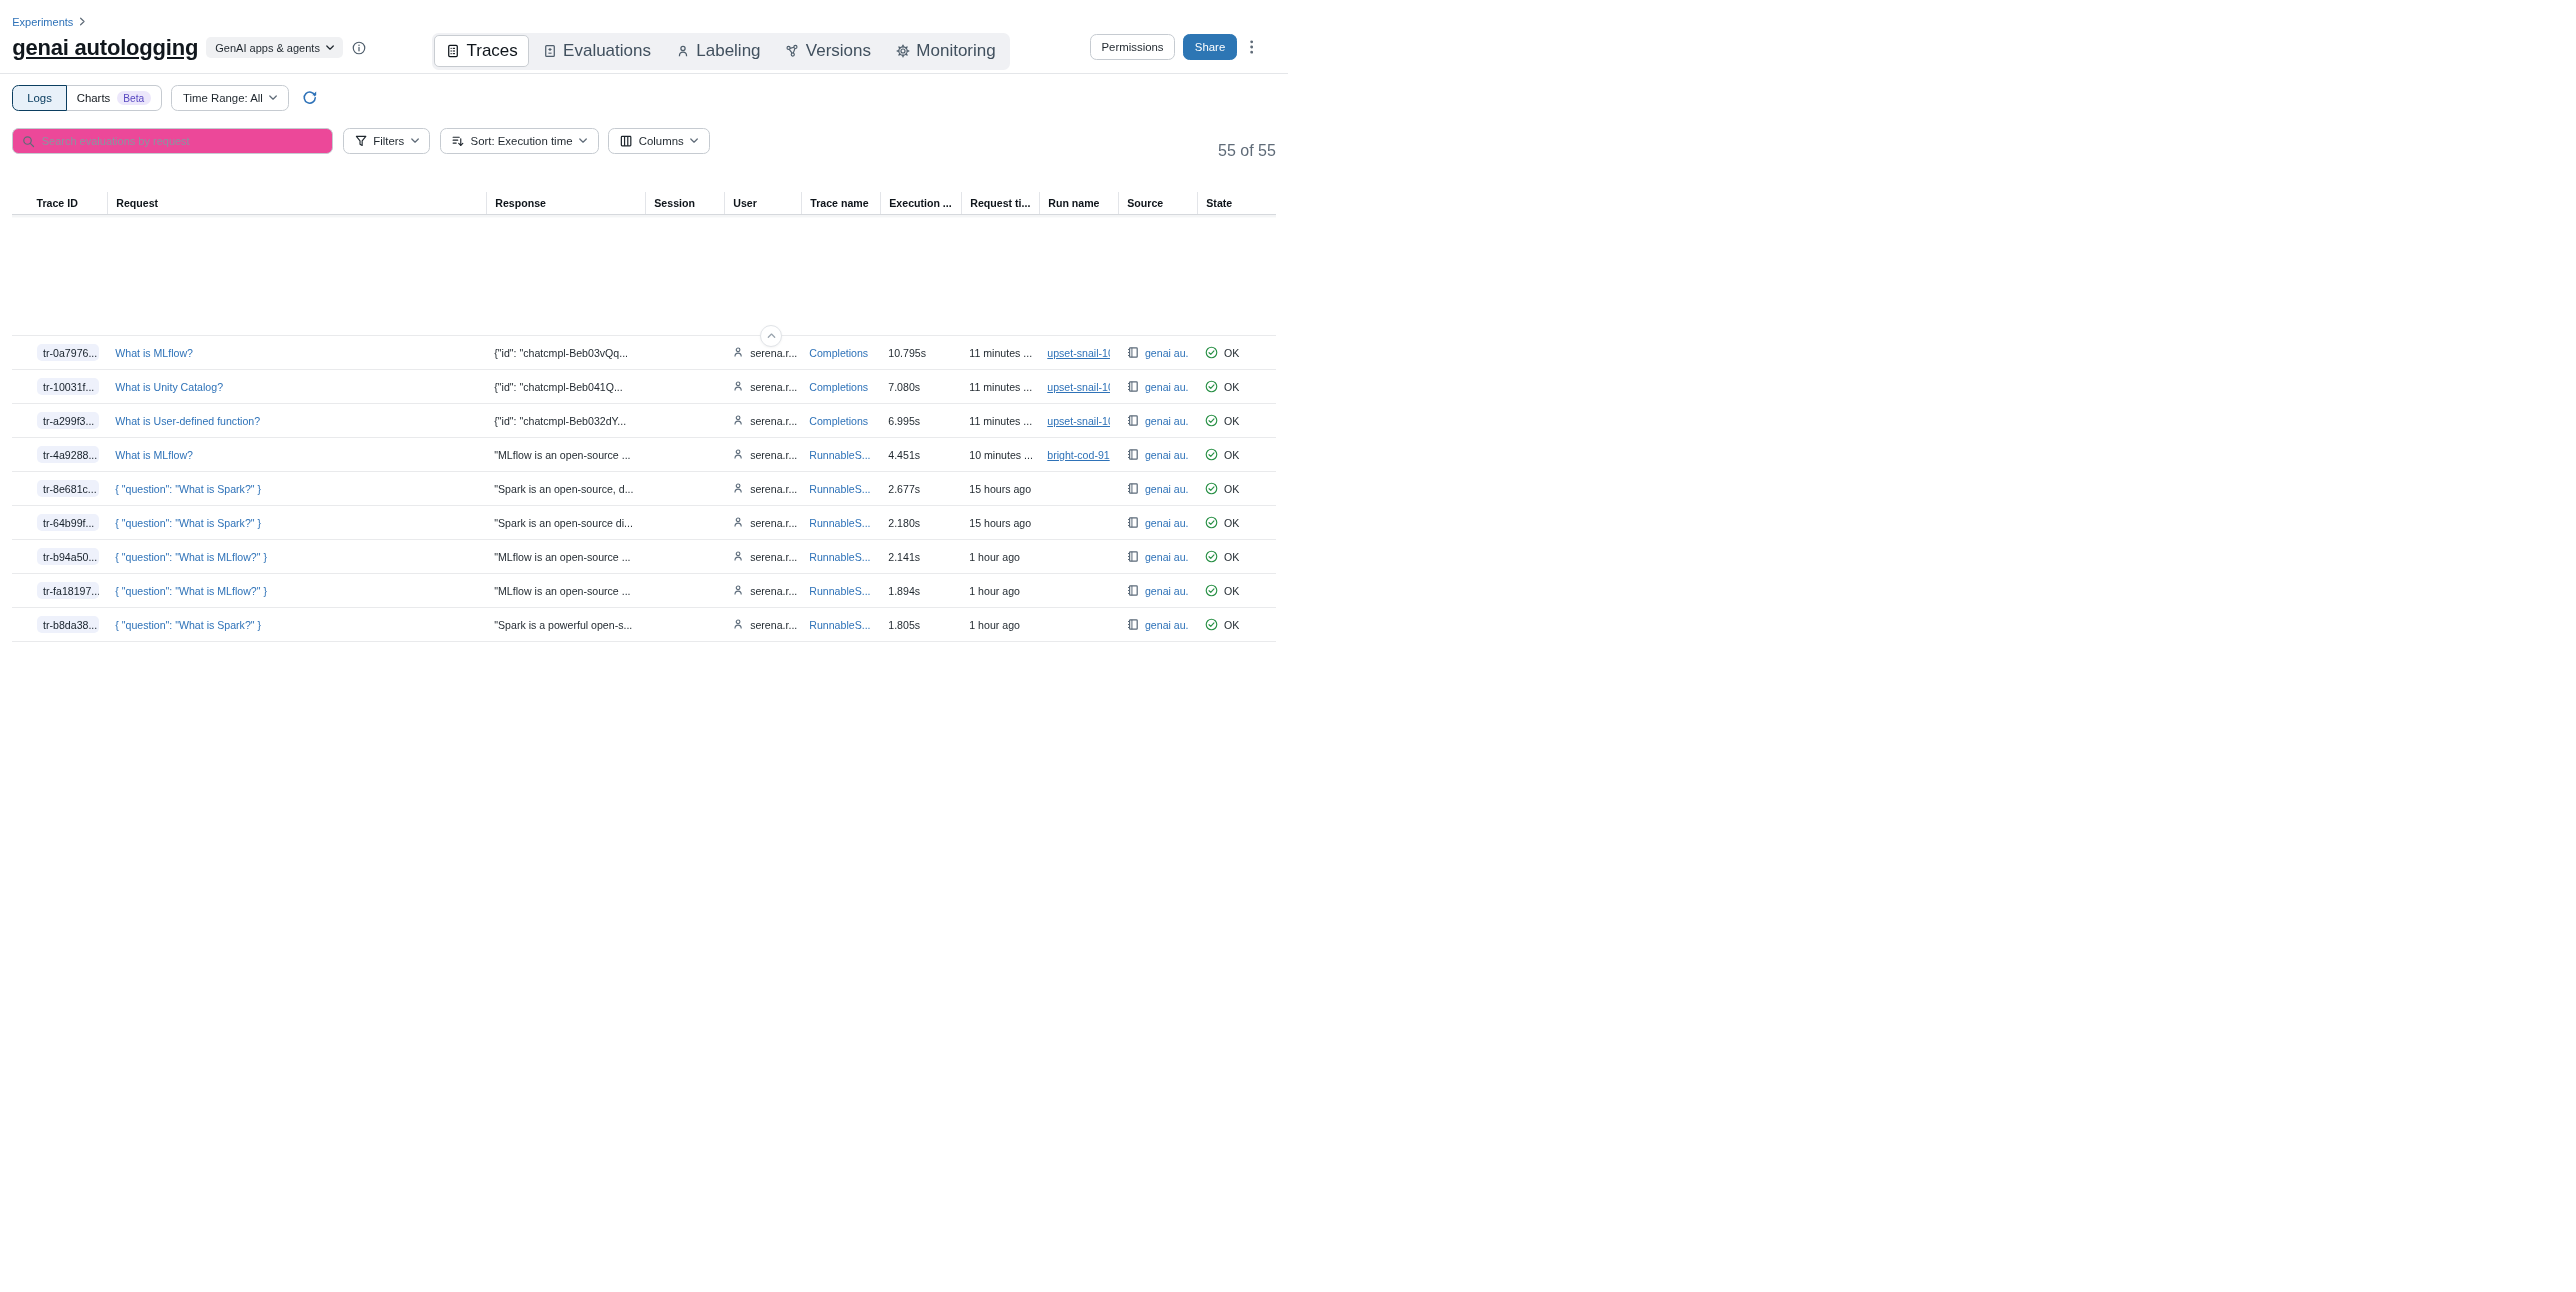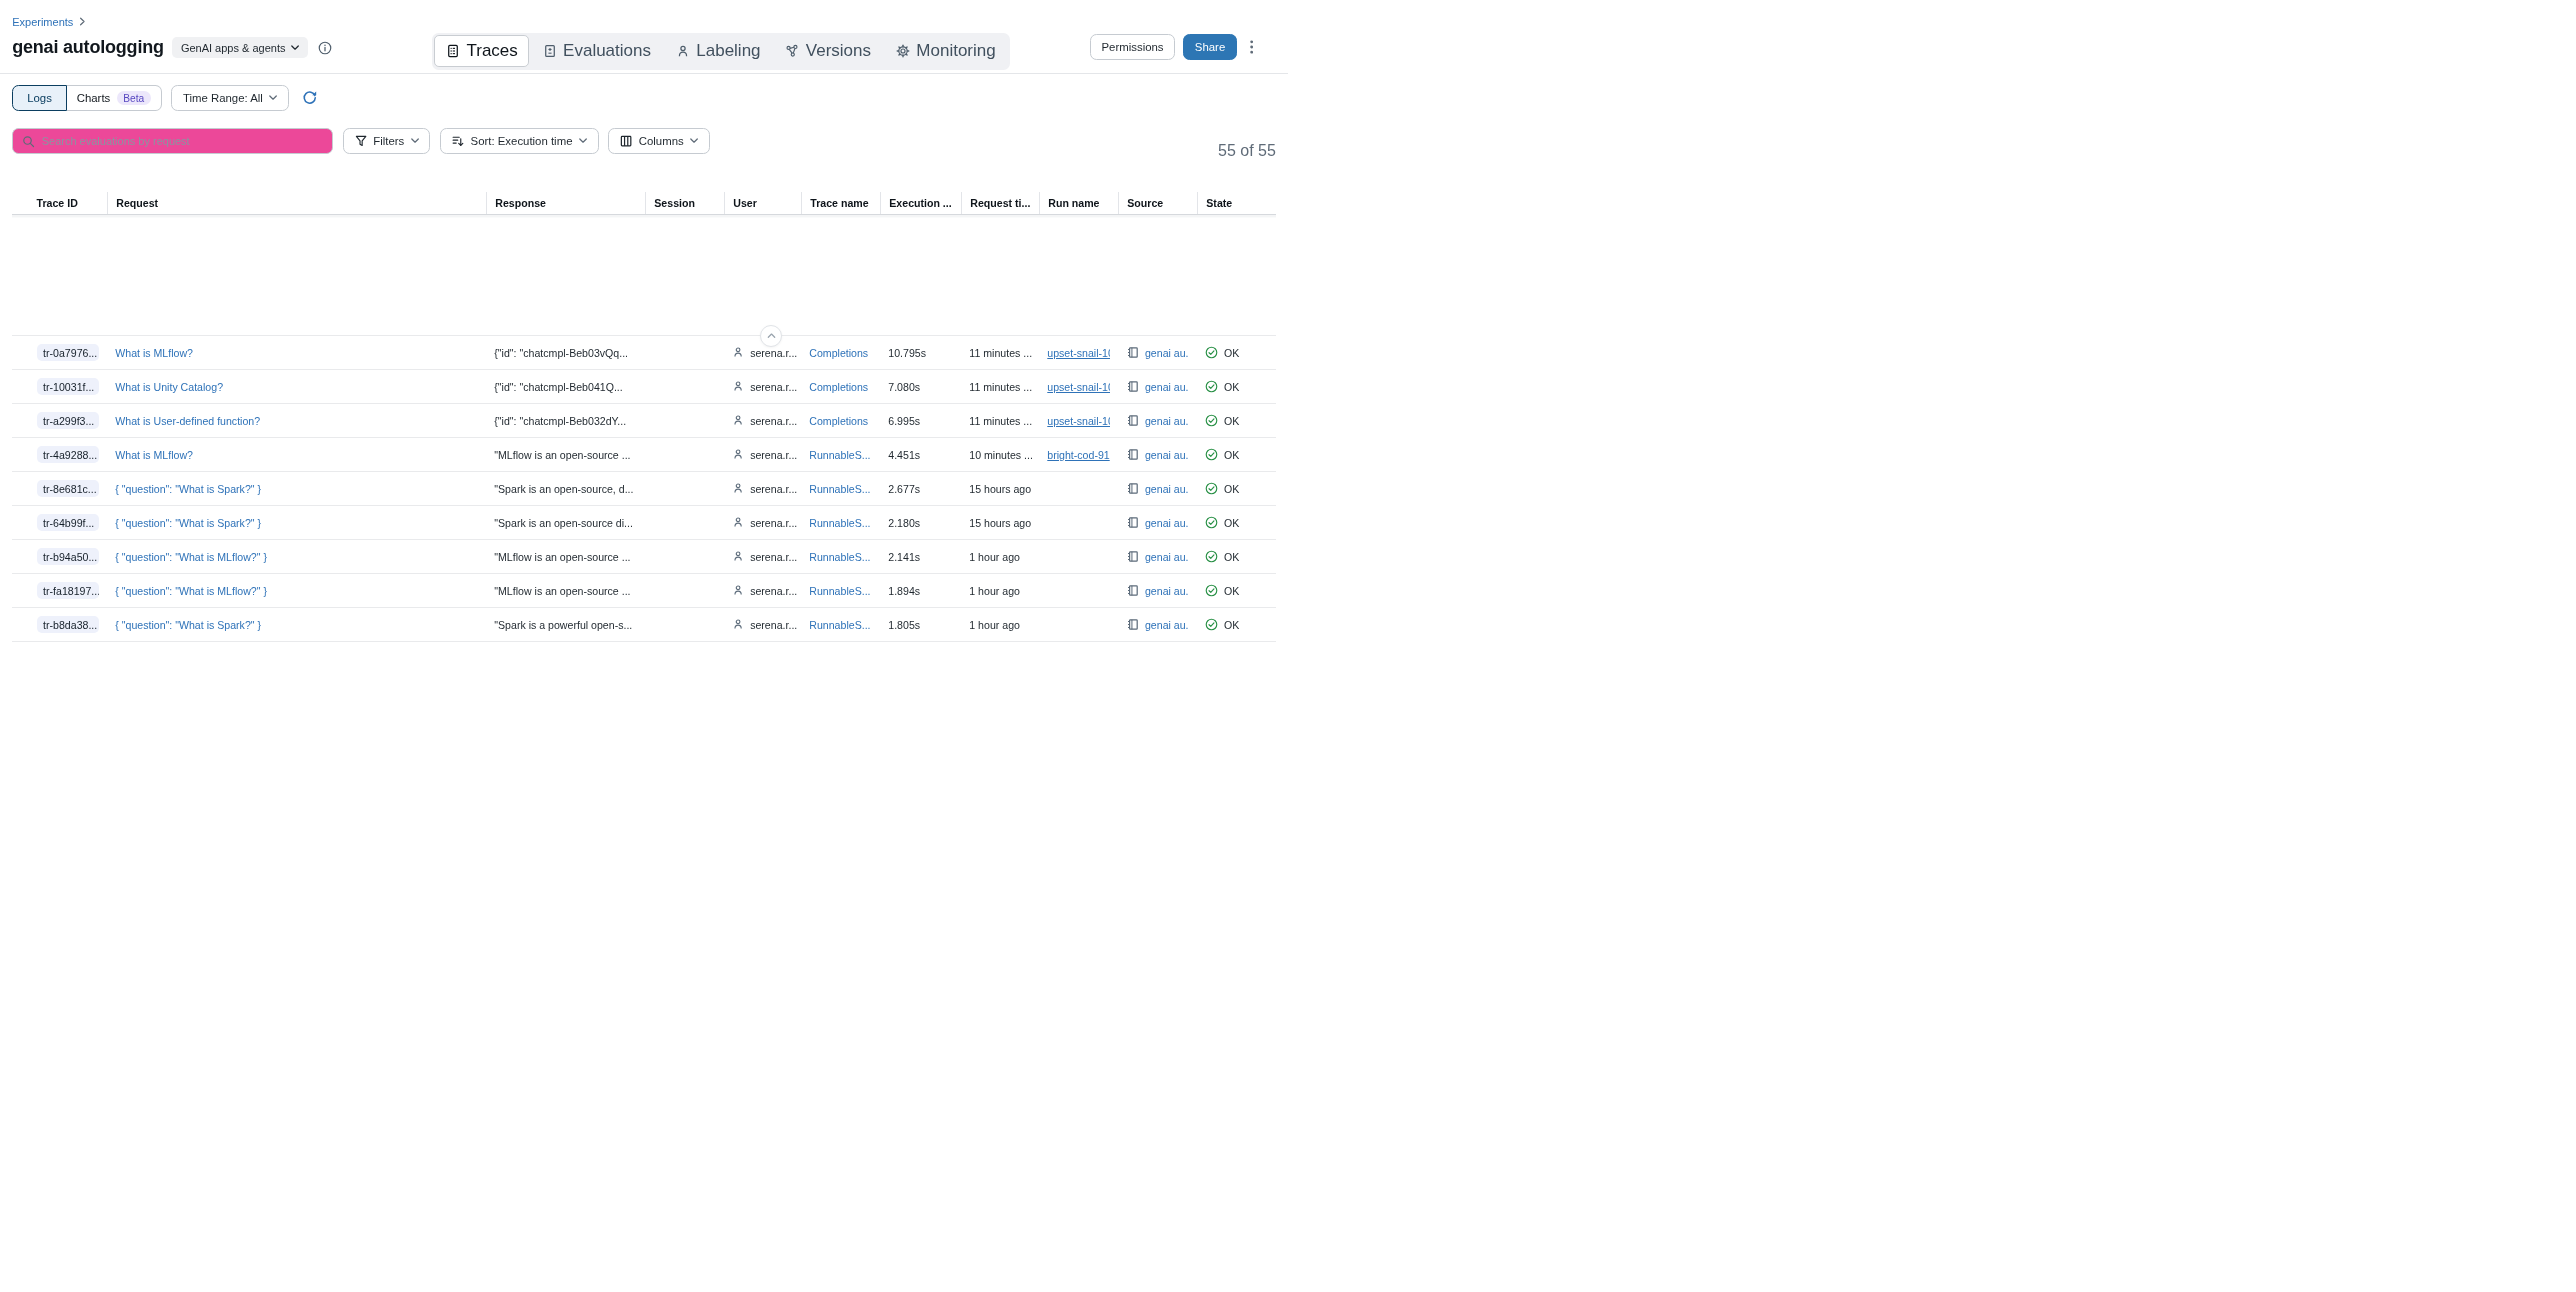--- a/index.html
+++ b/index.html
@@ -17,21 +17,21 @@
     position: absolute; left: 12.2px; top: 15.5px;
     display: flex; align-items: center; gap: 6px;
     font-size: 11px;
   }
   .breadcrumb a { color: #2e72b8; text-decoration: none; cursor: pointer; }
 
   .title-row {
     position: absolute; left: 12.2px; top: 33px; right: 12.2px; height: 29px;
     display: flex; align-items: center; gap: 8.1px;
   }
-  .page-title { font-size: 18px; font-weight: 700; letter-spacing: -0.2px; white-space: nowrap; }
+  .page-title { font-size: 22px; font-weight: 700; letter-spacing: -0.2px; white-space: nowrap; text-decoration: underline; }
   .type-pill {
     display: inline-flex; align-items: center; gap: 5.7px;
     background: #f0f1f3; border-radius: 4.9px; padding: 4.9px 9px;
     font-size: 11px; color: #1f272e; cursor: pointer; white-space: nowrap;
   }
   .info-btn { margin-left: 1.6px; cursor: pointer; }
 
   .header-divider {
     position: absolute; left: 0; right: 0; top: 73px;
     border-top: 0.8px solid #e4e6e9;

